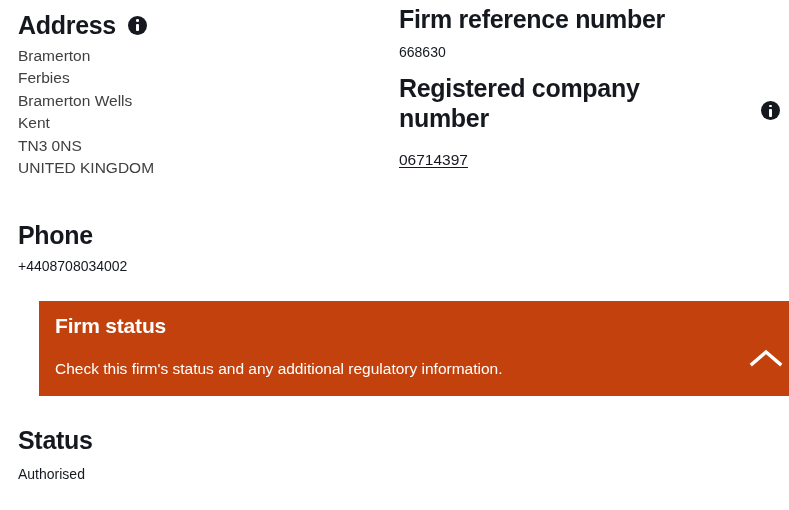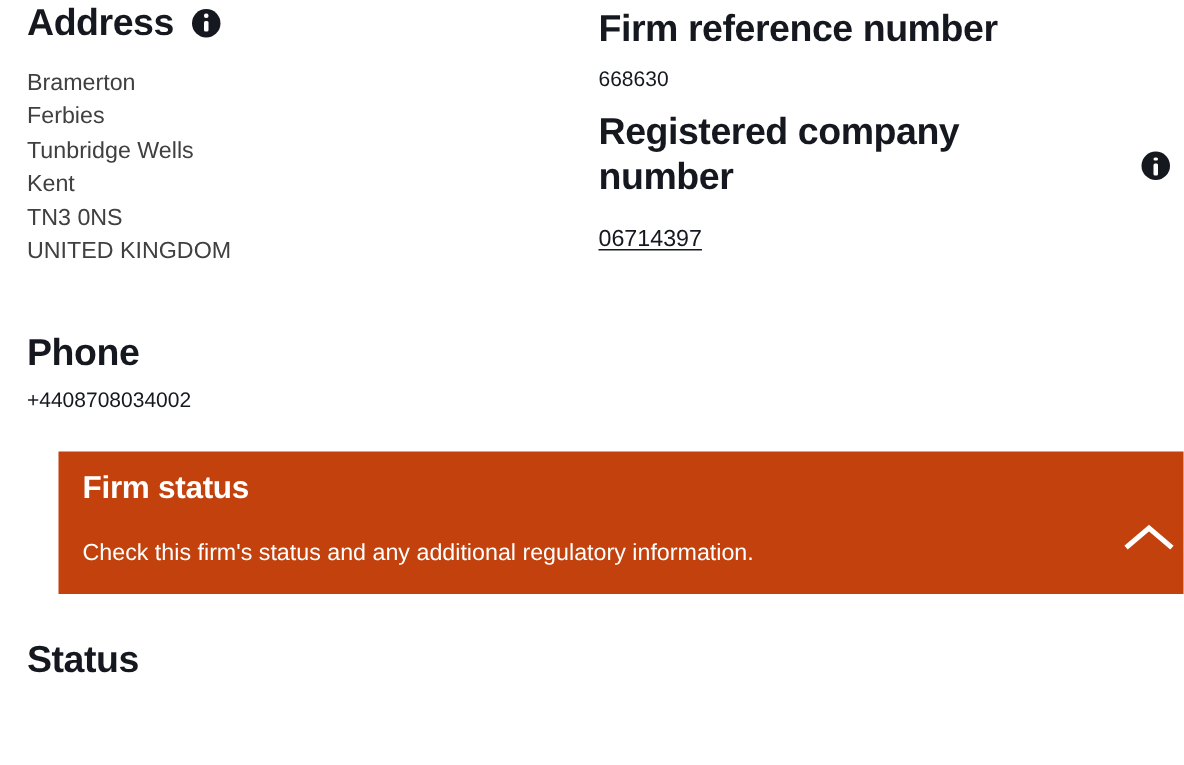--- a/index.html
+++ b/index.html
@@ -76,21 +76,21 @@
   
   .col-left {
     position: absolute;
     left: 18px;
     top: 0;
     width: 370px;
   }
   .addr-head-row {
     position: absolute;
     left: 0;
-    top: 0;
+    top: 10px;
     display: flex;
     align-items: center;
     gap: 12px;
     height: 30px;
   }
   .address-lines {
     position: absolute;
     left: 0;
     top: 45px;
     width: 360px;
@@ -228,21 +228,21 @@
   <div class="col-left">
 
     <div class="addr-head-row">
       <h2 class="h2">Address</h2>
       <span class="info-icon"></span>
     </div>
 
     <div class="address-lines">
       <div>Bramerton</div>
       <div>Ferbies</div>
-      <div>Tunbridge Wells</div>
+      <div>Bramerton Wells</div>
       <div>Kent</div>
       <div>TN3 0NS</div>
       <div>UNITED KINGDOM</div>
     </div>
 
     <h2 class="h2 phone-head">Phone</h2>
     <p class="body-text phone-value">+4408708034002</p>
 
   </div>
 
@@ -265,14 +265,15 @@
   <div class="firm-status-panel">
     <h2 class="fs-title">Firm status</h2>
     <p class="fs-desc">Check this firm's status and any additional regulatory information.</p>
     <div class="fs-rule"></div>
     <svg class="fs-chevron" viewBox="0 0 36 26">
       <path d="M4 19 L18 7 L32 19" fill="none" stroke="#ffffff" stroke-width="3.4" stroke-linecap="square" stroke-linejoin="miter"></path>
     </svg>
   </div>
 
   <h2 class="h2 status-head">Status</h2>
+  <p class="body-text status-value">Authorised</p>
 
 </div>
 
 </body></html>

